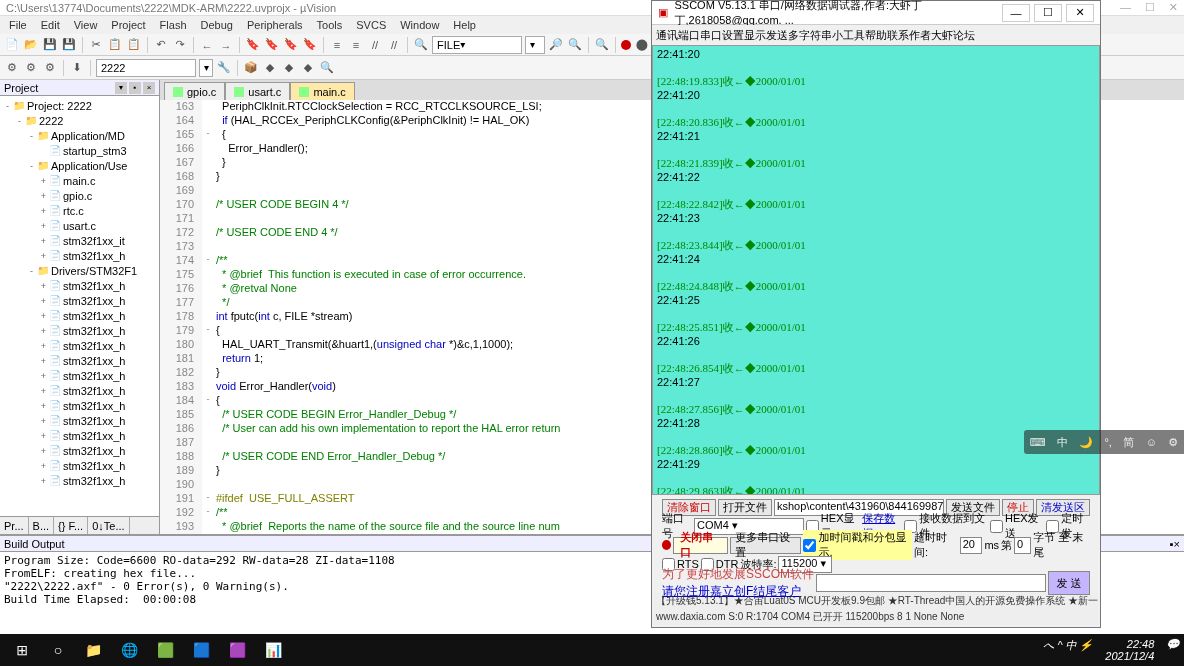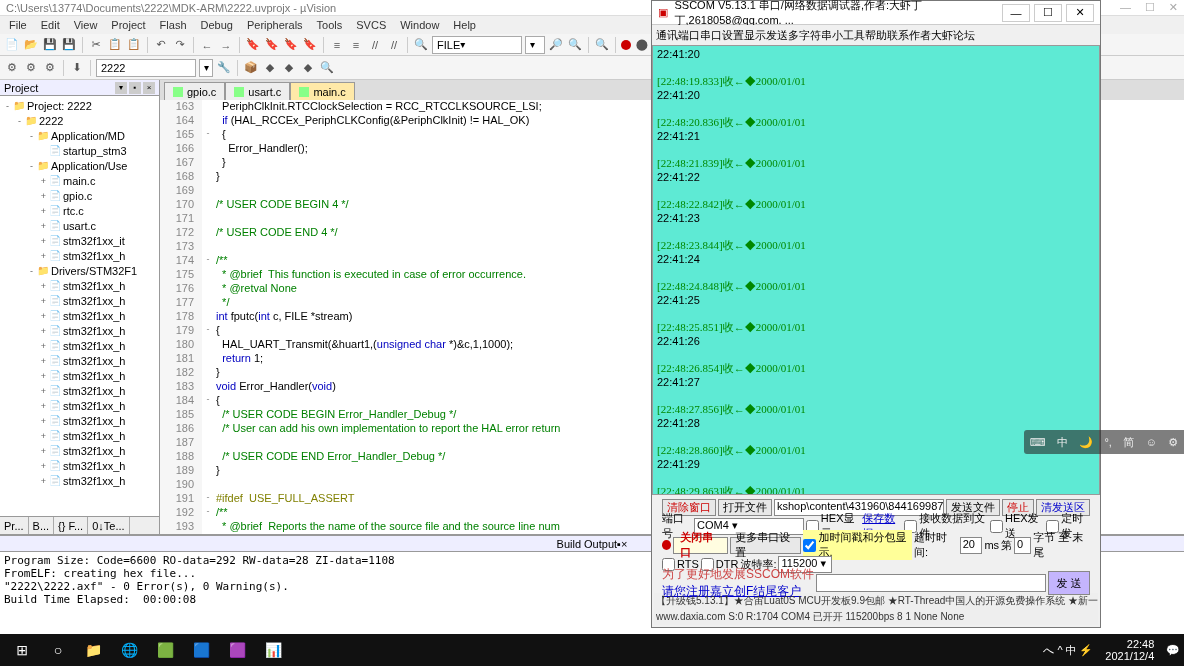--- a/index.html
+++ b/index.html
@@ -39,21 +39,21 @@
 .code { flex:1; background:#fff; font-family:Consolas,monospace; font-size:12px; overflow:hidden; position:relative; }
 .code-line { display:flex; height:14px; white-space:pre; }
 .gutter { width:42px; text-align:right; padding-right:8px; color:#888; background:#f6f6f6; font-size:11px; }
 .fold { width:12px; color:#888; font-size:9px; text-align:center; }
 .code-txt { padding-left:2px; }
 .kw { color:#0000c0; }
 .com { color:#008000; }
 .pre { color:#808000; }
 
 .build-panel { border-top:2px solid #999; }
-.build-head { height:16px; background:#eef; padding:0 4px; font-size:10px; display:flex; justify-content:center; align-items:center; border-bottom:1px solid #999; }
+.build-head { height:16px; background:#eef; padding:0 4px; font-size:10px; display:flex; justify-content:space-between; align-items:center; border-bottom:1px solid #999; }
 .build-out { height:74px; background:#fff; font-family:Consolas,monospace; font-size:11px; padding:2px 4px; white-space:pre; overflow:hidden; }
 
 .statusbar { position:absolute; bottom:0; right:0; height:18px; background:#f0f0f0; border-top:1px solid #aaa; display:flex; align-items:center; justify-content:flex-end; padding:0 6px; font-size:10px; color:#444; gap:8px; width:1184px; }
 
 
 .sscom { position:absolute; left:651px; top:0; width:450px; height:628px; background:#f0f0f0; border:1px solid #777; display:flex; flex-direction:column; }
 .ss-title { height:24px; background:#fff; display:flex; align-items:center; padding:0 6px; font-size:11px; border-bottom:1px solid #ccc; }
 .ss-title .tico { width:14px; height:14px; margin-right:4px; color:#c00; }
 .ss-title .wbtns { margin-left:auto; display:flex; gap:4px; }
 .ss-title .wbtn { width:28px; height:18px; display:flex; align-items:center; justify-content:center; border:1px solid #ccc; background:#fff; font-size:11px; }
@@ -71,21 +71,21 @@
 .ss-link { color:#00c; text-decoration:underline; }
 .ss-send { width:42px; height:24px; border:1px solid #888; background:#c4b5fd; display:flex; align-items:center; justify-content:center; margin-left:auto; }
 .ss-foot { background:#eee; font-size:10px; padding:1px 2px; color:#333; white-space:nowrap; overflow:hidden; }
 
 
 .ime-bar { position:absolute; right:0; top:430px; width:160px; height:24px; background:rgba(40,40,40,0.6); display:flex; align-items:center; justify-content:space-around; color:#eee; font-size:14px; border-radius:3px 0 0 3px; }
 
 
 .taskbar { position:absolute; left:0; bottom:0; width:1184px; height:32px; background:#111; display:flex; align-items:center; padding:0 4px; color:#fff; }
 .task-ico { width:36px; height:32px; display:flex; align-items:center; justify-content:center; font-size:14px; }
-.task-right { margin-left:auto; display:flex; align-items:center; gap:6px; font-size:10px; color:#fff; }
+.task-right { margin-left:auto; display:flex; align-items:flex-start; gap:6px; font-size:10px; color:#fff;font-style:italic; }
 .task-time { text-align:right; line-height:12px; padding:0 6px; }
 </style>
 </head>
 <body>
 
 <div class="uvision">
   <div class="uv-titlebar">
     <span>C:\Users\13774\Documents\2222\MDK-ARM\2222.uvprojx - µVision</span>
     <div class="wicons">
       <span>—</span>

